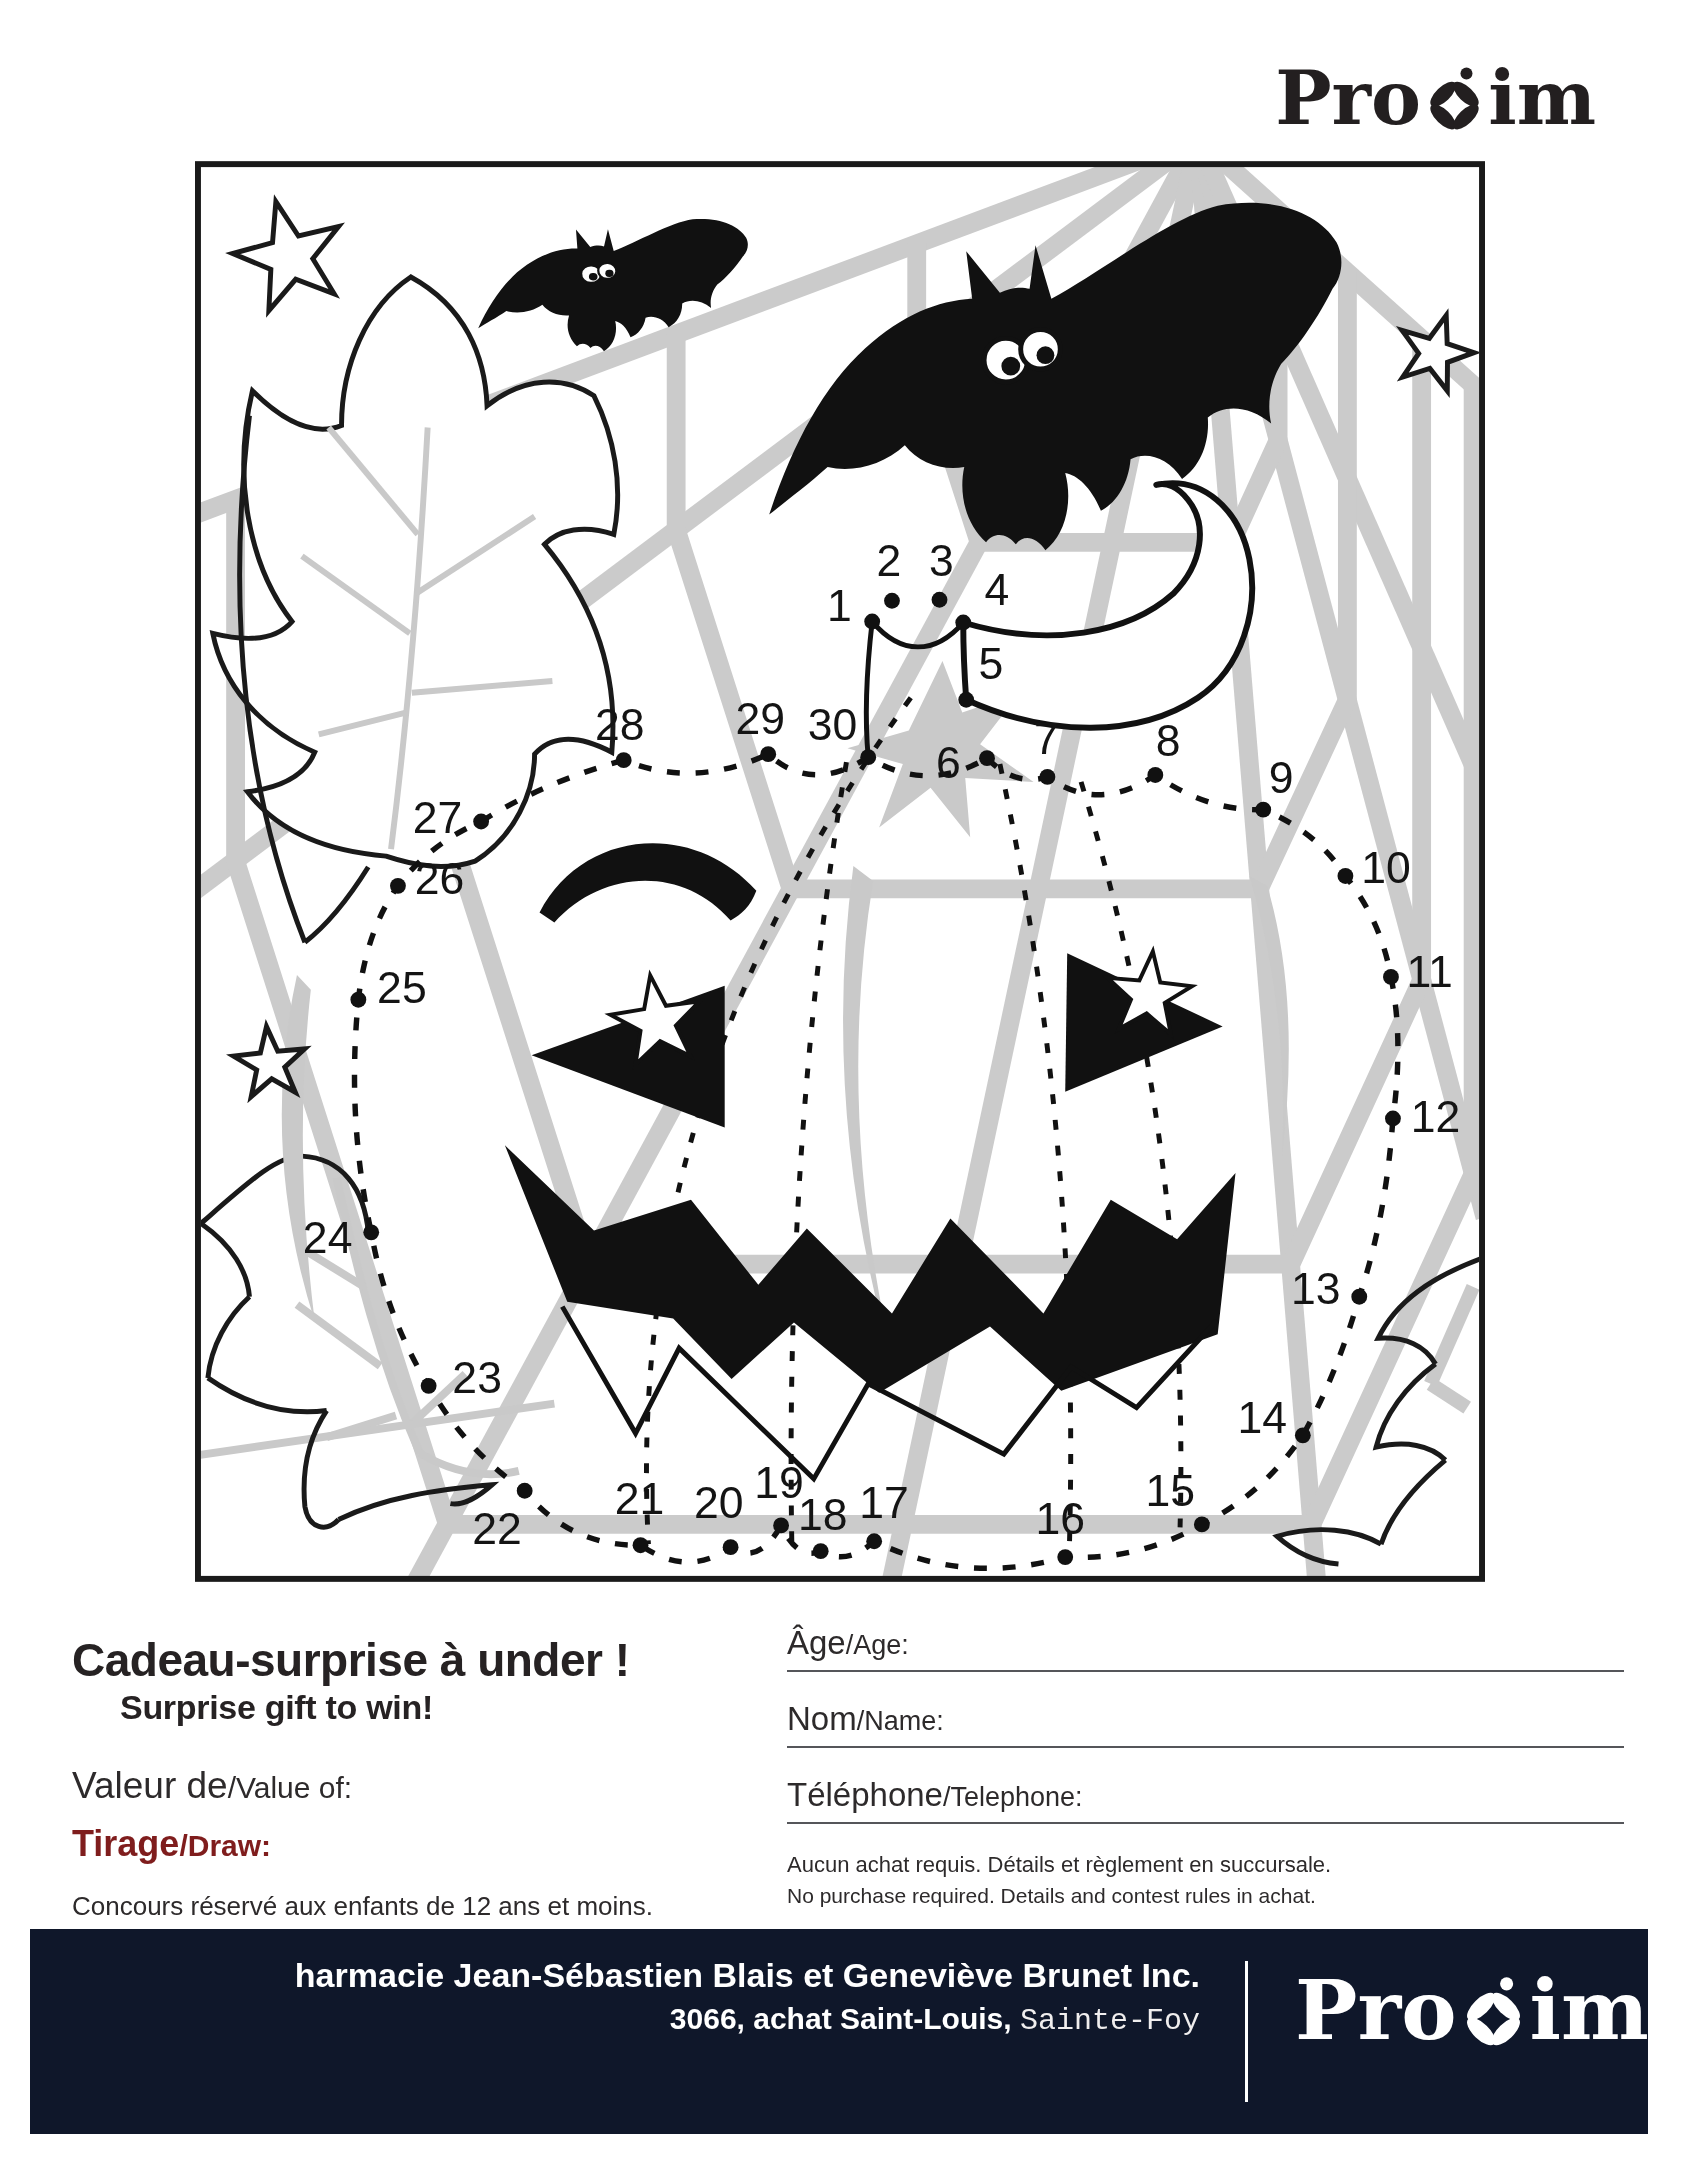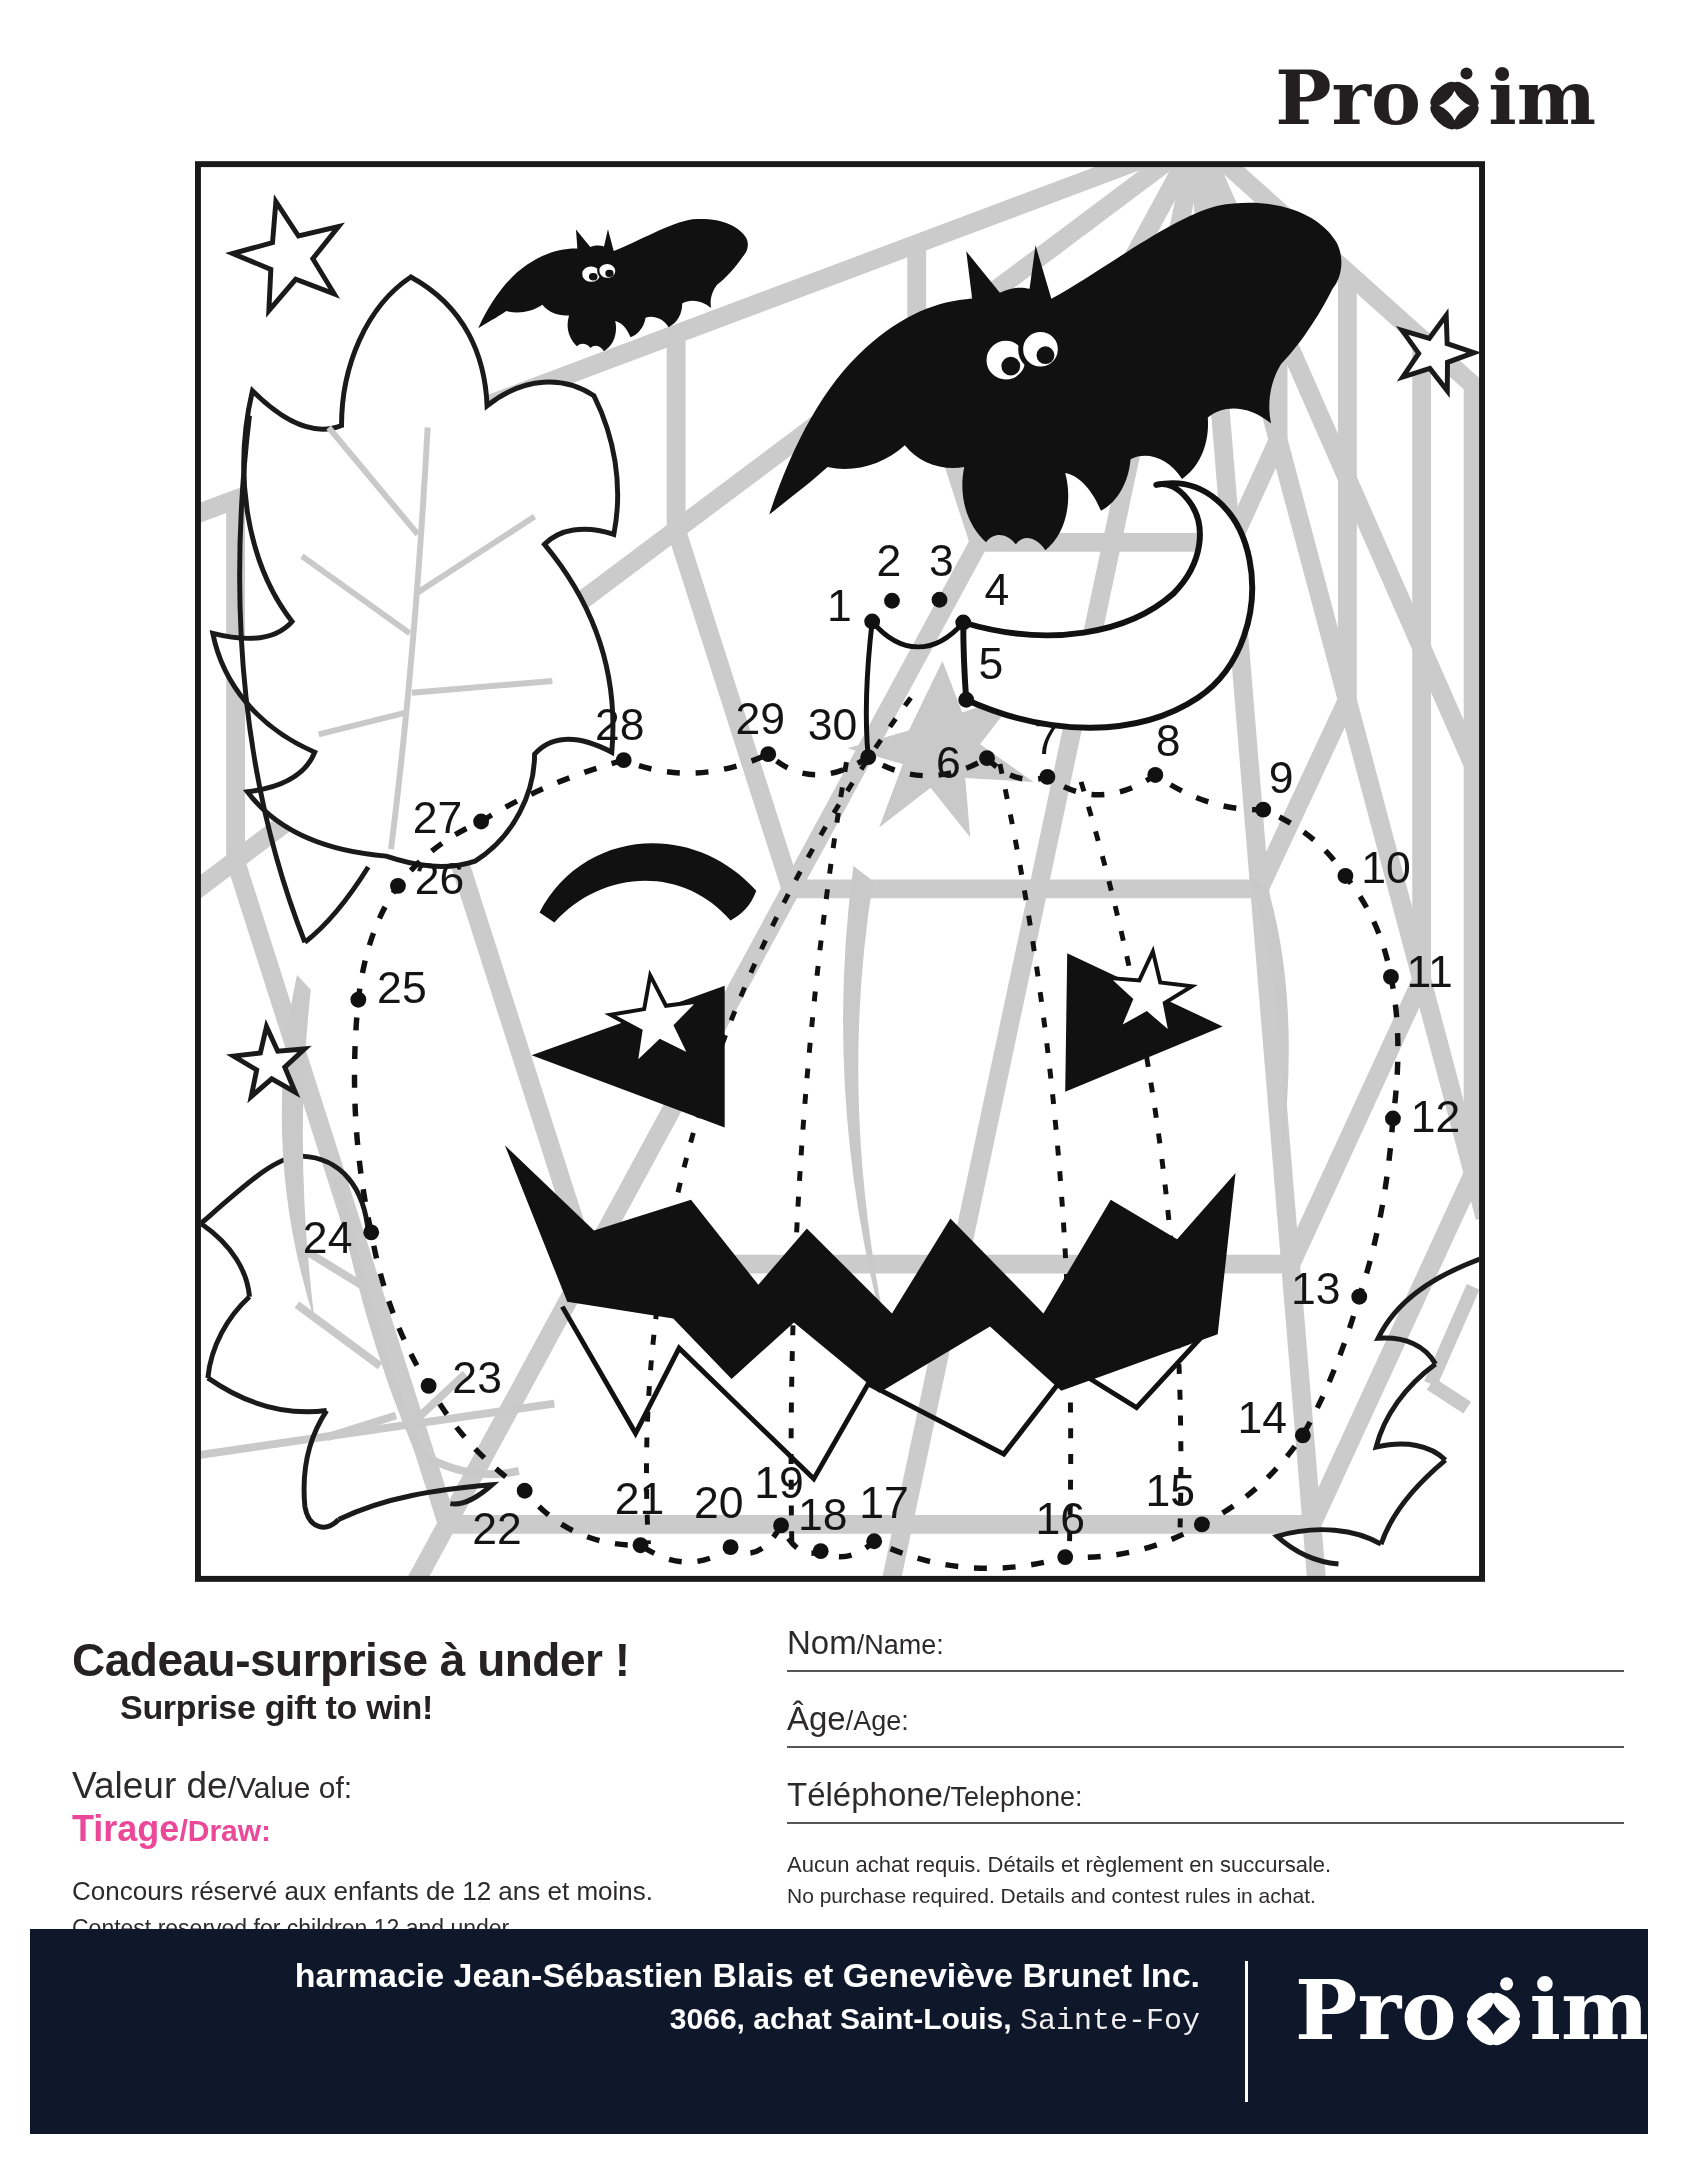--- a/index.html
+++ b/index.html
@@ -17,21 +17,21 @@
   .frame-svg{position:absolute;left:195px;top:161px;width:1290px;height:1421px;}
   .dotnum{font:400 45px "Liberation Sans",sans-serif;fill:#141414;}
 
   
   .promo{position:absolute;left:72px;top:1636px;width:653px;}
   .promo-title{font-size:46px;font-weight:700;letter-spacing:-0.5px;line-height:1.05;color:#262223;}
   .promo-sub{font-size:34px;font-weight:700;letter-spacing:-0.3px;margin-top:4px;color:#262223;margin-left:48px;}
   .promo-line{margin-top:38px;font-weight:400;color:#2d2a2b;}
   .promo-line .big{font-size:37px;}
   .promo-line .small{font-size:30px;}
-  .promo-draw{margin-top:1px;font-weight:700;color:#ec4899;}
+  .promo-draw{margin-top:16px;font-weight:700;color:#7f1d1d;}
   .promo-draw .big{font-size:36px;}
   .promo-draw .small{font-size:30px;}
   .promo-note1{margin-top:26px;font-size:26px;color:#2d2a2b;}
   .promo-note2{margin-top:8px;font-size:23px;color:#2d2a2b;}
 
   
   .entry{position:absolute;left:787px;top:1624px;width:837px;}
   .field-row{border-bottom:2px solid #55565a;padding-bottom:8px;margin-bottom:28px;}
   .field-row .fr{font-size:33px;font-weight:400;color:#2d2a2b;}
   .field-row .en{font-size:27px;font-weight:400;color:#2d2a2b;}
@@ -312,24 +312,24 @@
   </div>
   <div class="promo-draw">
     <span class="big">Tirage</span><span class="small">/Draw:</span>
   </div>
   <div class="promo-note1">Concours réservé aux enfants de 12 ans et moins.</div>
   <div class="promo-note2">Contest reserved for children 12 and under.</div>
 </div>
 
 <div class="entry">
   <div class="field-row">
+    <span class="fr">Âge</span><span class="en">/Age:</span>
+  </div>
+  <div class="field-row">
     <span class="fr">Nom</span><span class="en">/Name:</span>
-  </div>
-  <div class="field-row">
-    <span class="fr">Âge</span><span class="en">/Age:</span>
   </div>
   <div class="field-row">
     <span class="fr">Téléphone</span><span class="en">/Telephone:</span>
   </div>
   <div class="legal1">Aucun achat requis. Détails et règlement en succursale.</div>
   <div class="legal2">No purchase required. Details and contest rules in achat.</div>
 </div>
 
 <div class="footer-bar">
   <div class="footer-text">

